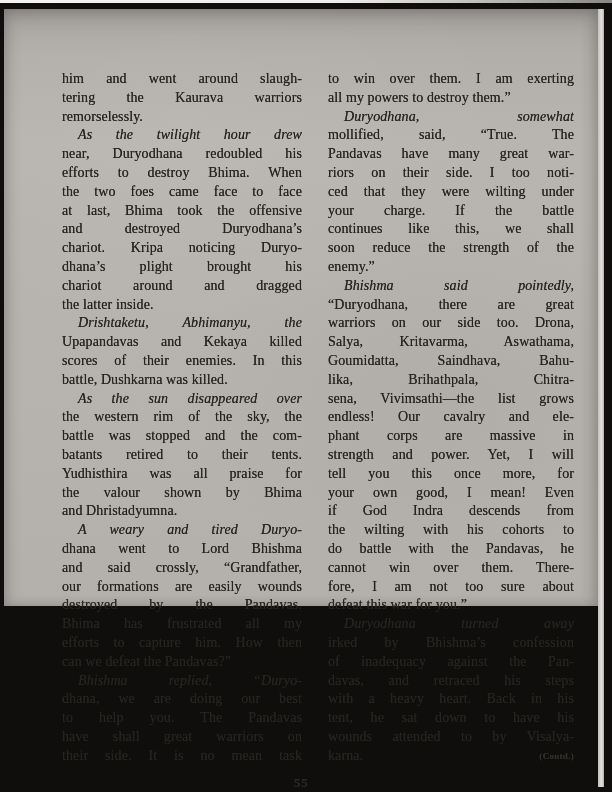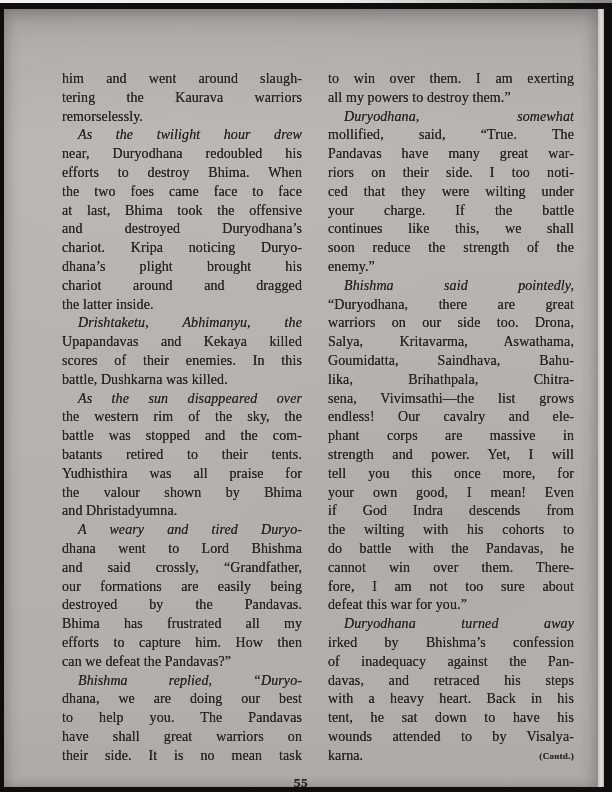--- a/index.html
+++ b/index.html
@@ -8,21 +8,21 @@
     background: #0f0e0c;
     position: relative;
     overflow: hidden;
     font-family: "Liberation Serif", "DejaVu Serif", serif;
   }
   .top-sliver {
     position: absolute; top: 0; left: 0; width: 612px; height: 3px;
     background: linear-gradient(90deg, #f4f3f1 0%, #efeeec 55%, #c8c6c2 75%, #8a8885 100%);
   }
   .paper {
-    position: absolute; left: 4px; top: 9px; width: 594px; height: 778px;
+    position: absolute; left: 4px; top: 9px; width: 594px; height: 597px;
     background:
       radial-gradient(ellipse 500px 300px at 30% 20%, rgba(255,255,255,0.05), rgba(0,0,0,0) 70%),
       radial-gradient(ellipse 400px 260px at 75% 65%, rgba(90,86,80,0.06), rgba(0,0,0,0) 70%),
       linear-gradient(180deg, #a7a4a0 0px, #b2afaa 45px, #b8b5b0 130px, #b6b3ae 420px, #b2afab 690px, #adaaa6 778px);
     box-shadow: inset 0 8px 18px rgba(55,52,48,0.22), inset -5px 0 12px rgba(70,67,62,0.18), inset 4px 0 10px rgba(70,67,62,0.12);
   }
   .edge-band-right {
     position: absolute; left: 598px; top: 9px; width: 6px; height: 778px;
     background: linear-gradient(90deg, #c4c1bd, #e2e0dc 60%, #b5b3af 100%);
   }
@@ -86,21 +86,21 @@
       <div class="line indent">As the sun disappeared over</div>
       <div class="line">the western rim of the sky, the</div>
       <div class="line">battle was stopped and the com-</div>
       <div class="line">batants retired to their tents.</div>
       <div class="line">Yudhisthira was all praise for</div>
       <div class="line">the valour shown by Bhima</div>
       <div class="line para-end">and Dhristadyumna.</div>
       <div class="line indent">A weary and tired Duryo-</div>
       <div class="line">dhana went to Lord Bhishma</div>
       <div class="line">and said crossly, “Grandfather,</div>
-      <div class="line">our formations are easily being</div>
+      <div class="line">our formations are easily wounds</div>
       <div class="line">destroyed by the Pandavas.</div>
       <div class="line">Bhima has frustrated all my</div>
       <div class="line">efforts to capture him. How then</div>
       <div class="line para-end">can we defeat the Pandavas?”</div>
       <div class="line indent">Bhishma replied, “Duryo-</div>
       <div class="line">dhana, we are doing our best</div>
       <div class="line">to help you. The Pandavas</div>
       <div class="line">have shall great warriors on</div>
       <div class="line">their side. It is no mean task</div>
     </div>

